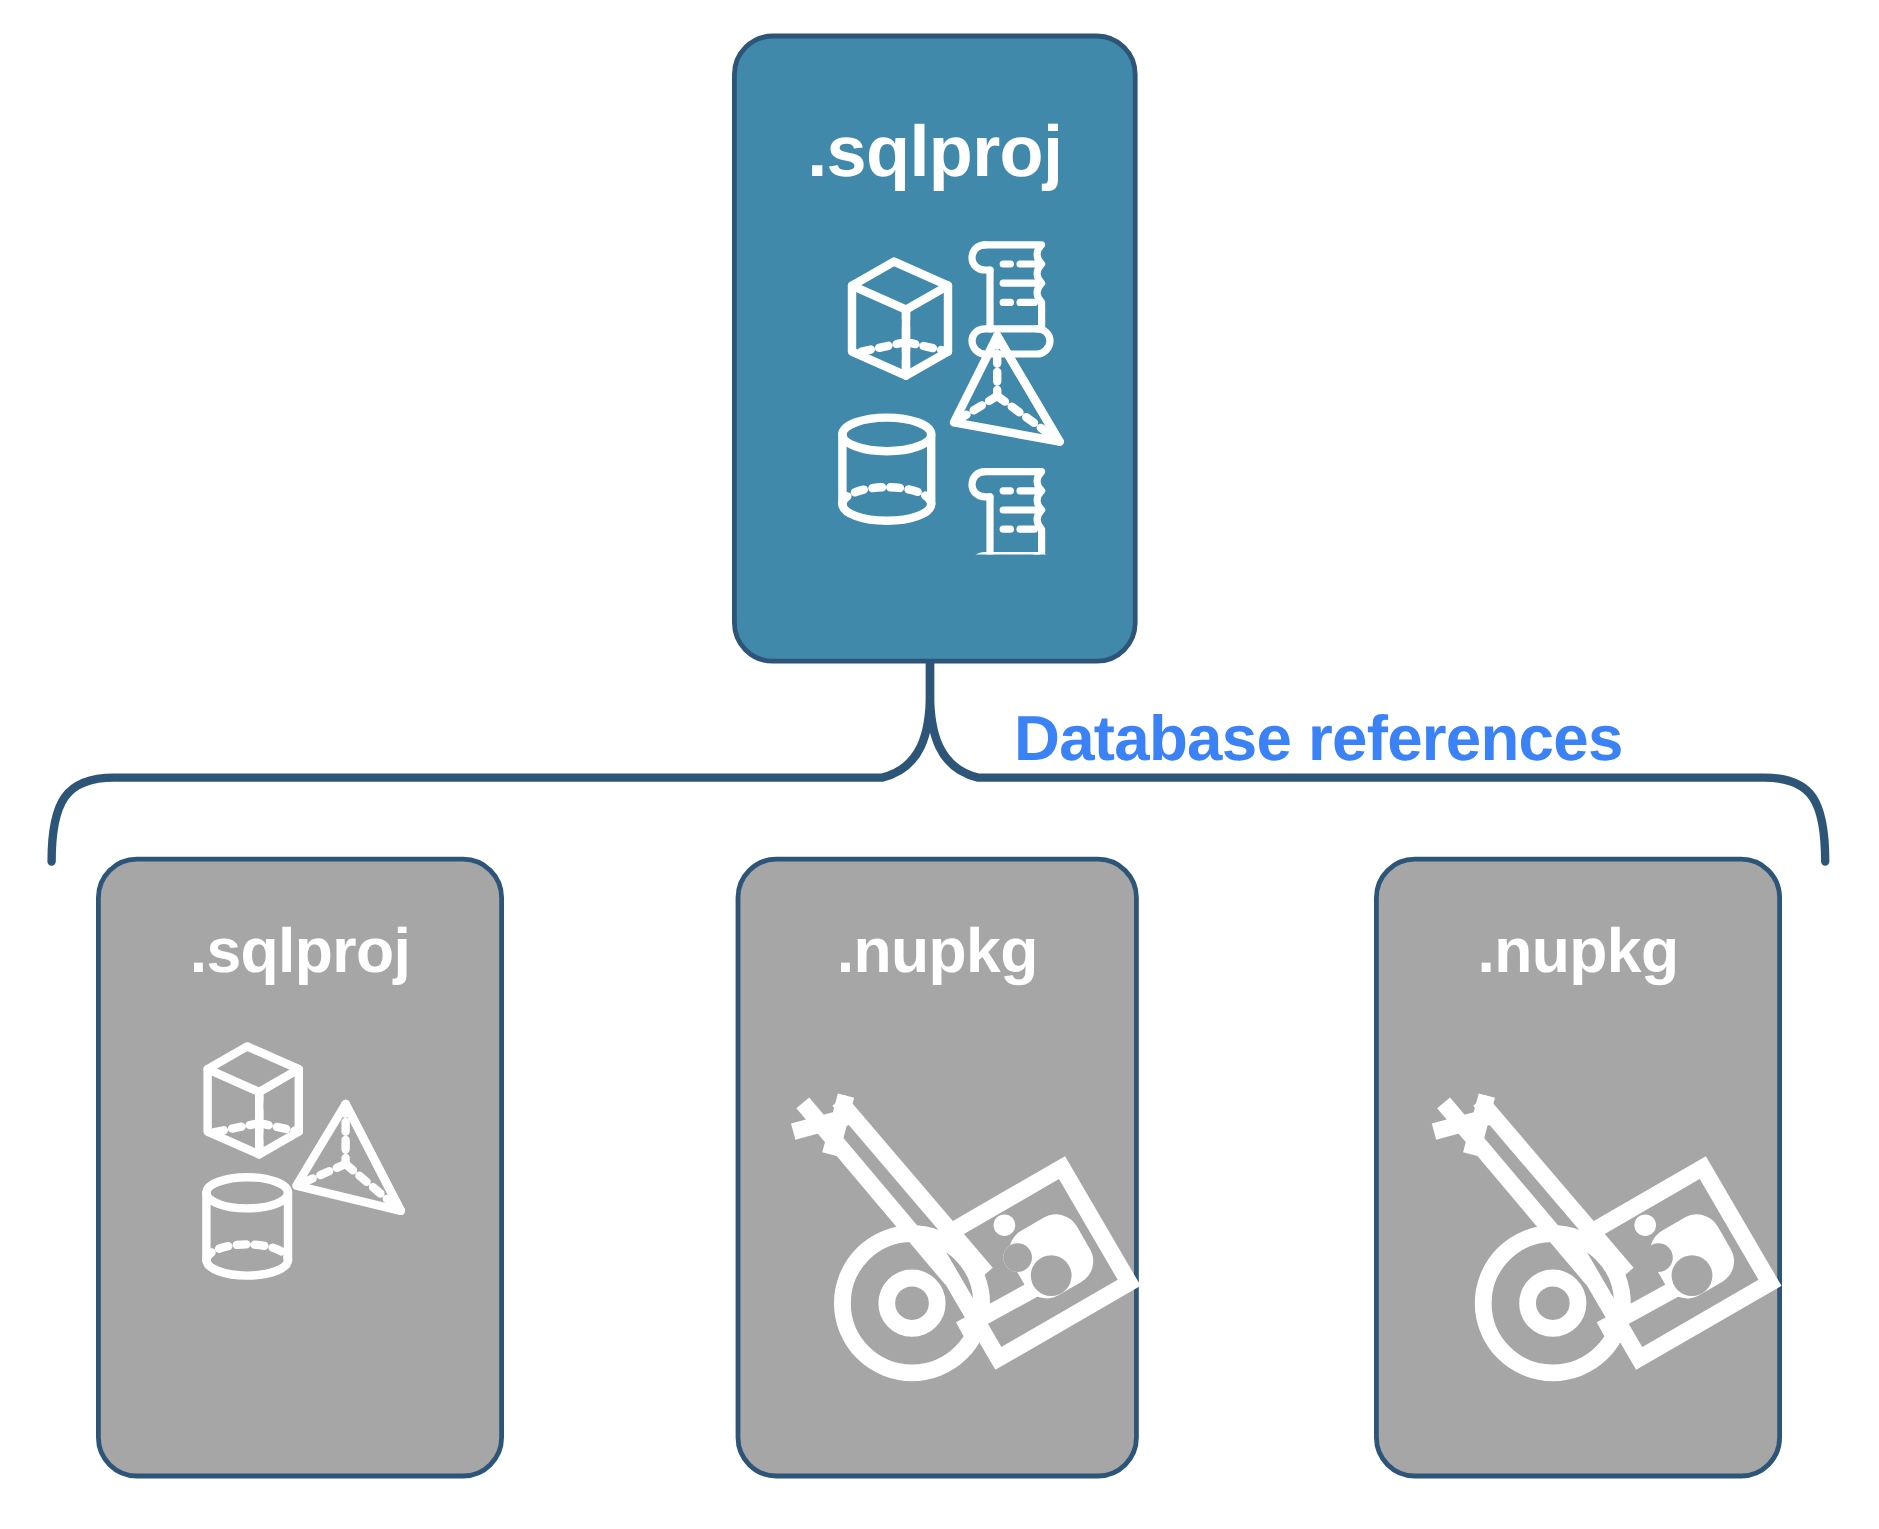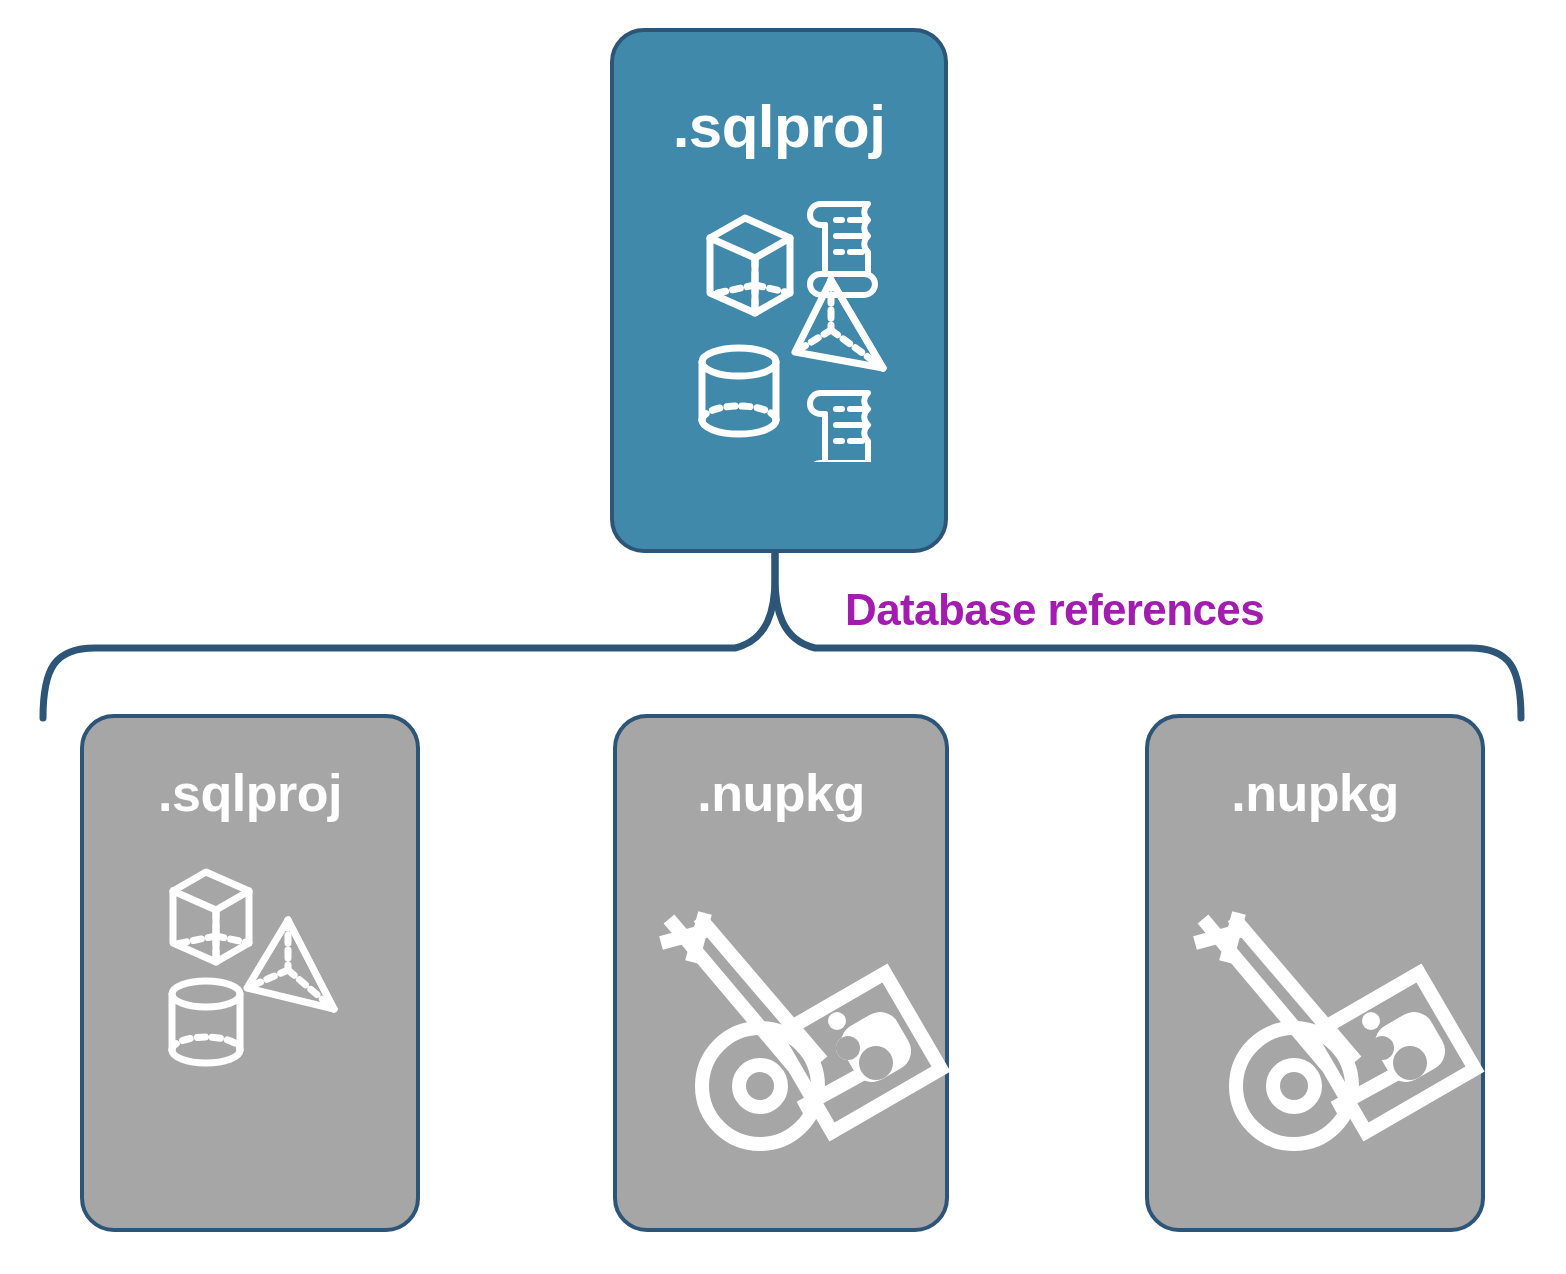--- a/index.html
+++ b/index.html
@@ -71,23 +71,23 @@
     top: 0;
     width: 1566px;
     height: 1274px;
     pointer-events: none;
   }
 
   .edge-label {
     position: absolute;
     left: 845px;
     top: 585px;
-    font-size: 44px;
+    font-size: 53px;
     font-weight: bold;
-    color: #a21caf;
+    color: #3b82f6;
     letter-spacing: -0.6px;
     white-space: nowrap;
   }
 </style>
 </head>
 <body>
 
 <div id="canvas">
 
   <div class="node node-top">

